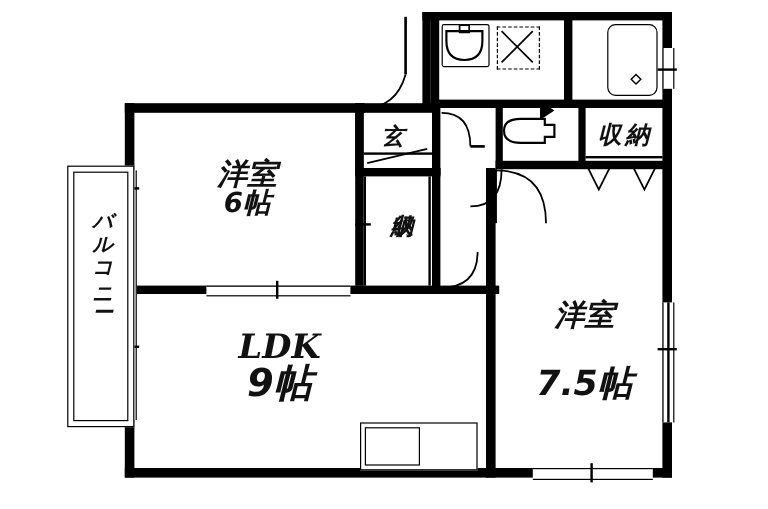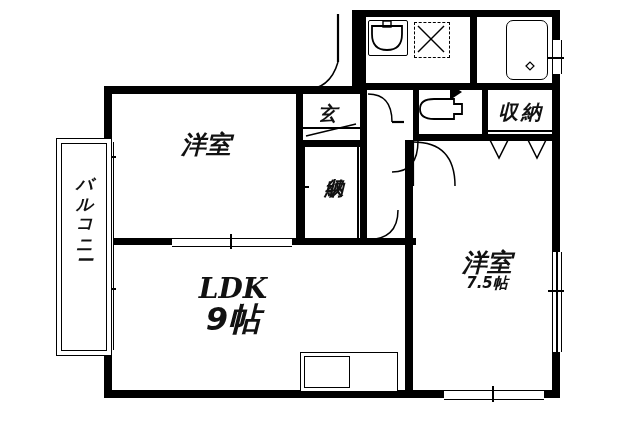--- a/index.html
+++ b/index.html
@@ -176,30 +176,31 @@
 
   <div class="win-h" style="left:172px;top:238px;width:120px;height:7px;"></div>
   <div class="tick-h" style="left:230px;top:234px;height:15px;"></div>
 
   <div class="balcony-outer" style="left:56px;top:138px;width:54px;height:216px;"></div>
   <div class="balcony-inner" style="left:61px;top:143px;width:44px;height:206px;"></div>
   <div class="vert" style="left:74px;top:165px;font-size:17px;">バルコニー</div>
 
   <div class="label jp" style="left:158px;top:132px;width:96px;font-size:25px;">
     <span class="l1">洋室</span>
+    <span class="l2" style="font-size:23px;">6帖</span>
   </div>
 
   <div class="label" style="left:178px;top:274px;width:110px;font-size:28px;font-family:'DejaVu Serif', serif;">
     <span class="l1">LDK</span>
     <span class="l2 jp" style="font-size:32px;">9帖</span>
   </div>
 
   <div class="label jp" style="left:432px;top:250px;width:110px;font-size:25px;">
     <span class="l1">洋室</span>
-    <span class="l2" style="font-size:15px;">7.5帖</span>
+    <span class="l2" style="font-size:29px;margin-top:28px;">7.5帖</span>
   </div>
 
   <div class="jp" style="position:absolute;left:318px;top:101px;font-size:19px;color:#111;">玄</div>
   <div class="thin" style="left:303px;top:127px;width:57px;height:1.6px;"></div>
 
   <div class="thin" style="left:303px;top:147px;width:1.6px;height:91px;"></div>
   <div class="thin" style="left:357px;top:147px;width:1.6px;height:91px;"></div>
   <div class="vert" style="left:322px;top:162px;font-size:19px;">収納</div>
   <div class="tick-v" style="left:296px;top:186px;width:13px;"></div>
 

